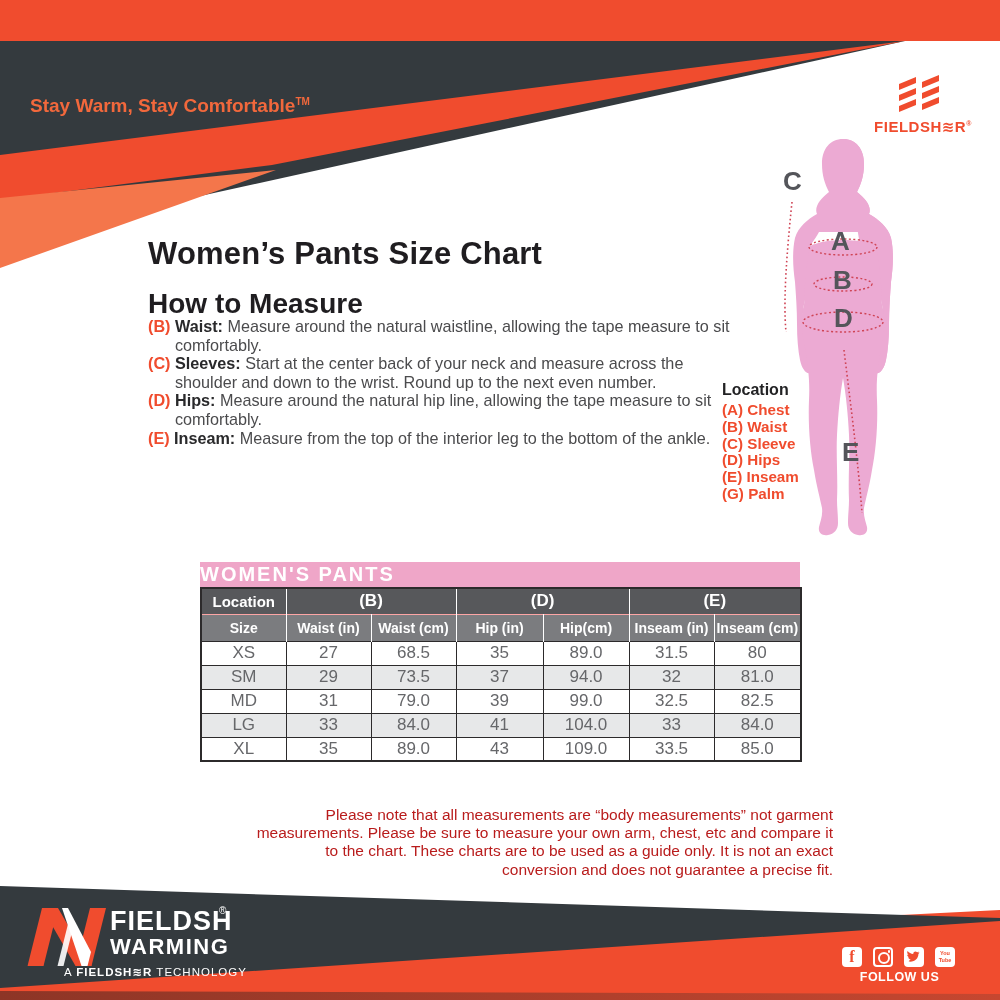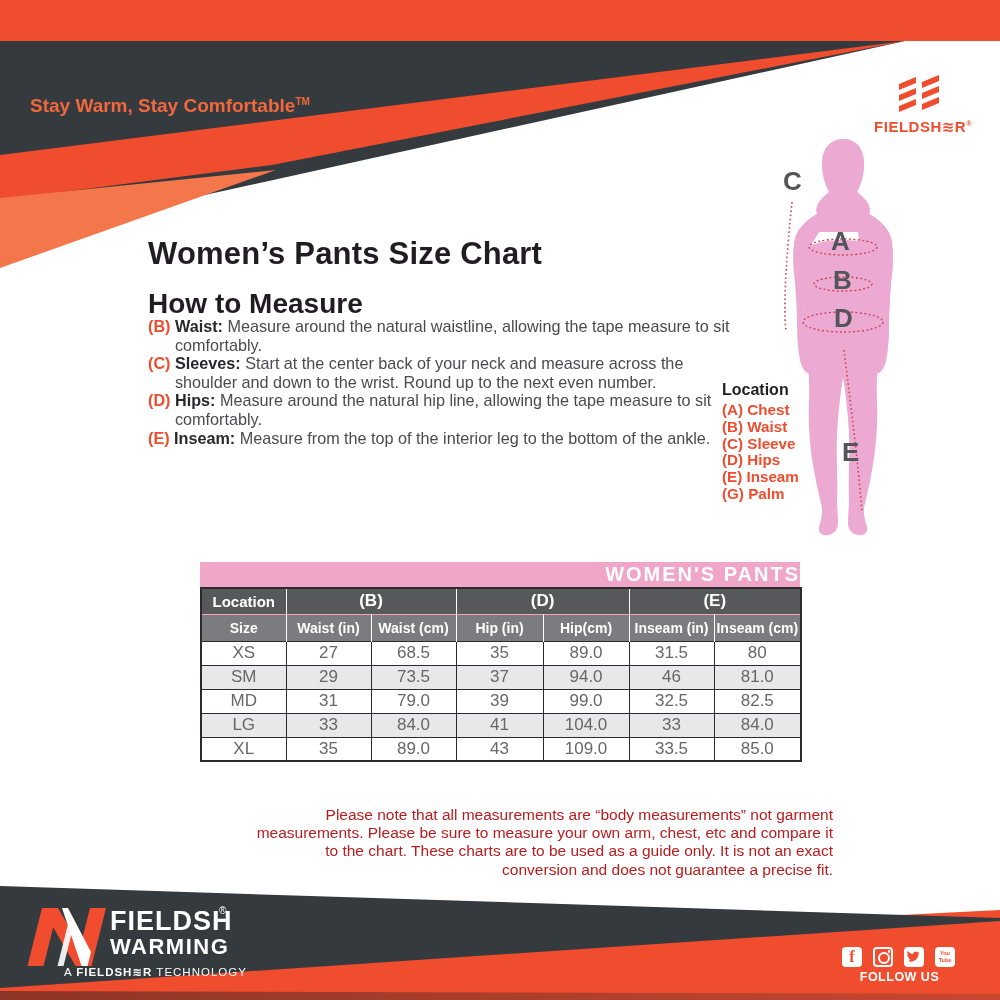--- a/index.html
+++ b/index.html
@@ -22,21 +22,21 @@
   .measure-list{position:absolute;left:148px;top:317px;width:582px;font-size:16.2px;line-height:18.6px;color:#4b4b4d;}
   .measure-item{padding-left:27px;text-indent:-27px;}
   .m-label{color:var(--orange,#f04c2e);font-weight:bold;}
   .m-term{color:#29292b;font-weight:bold;}
 
   .legend{position:absolute;left:722px;top:381px;width:120px;}
   .legend-heading{font-size:16px;font-weight:bold;color:#222224;margin-bottom:3px;}
   .legend-item{font-size:15.2px;font-weight:bold;color:var(--orange,#f04c2e);line-height:16.8px;white-space:nowrap;}
 
   .size-table-wrap{position:absolute;left:200px;top:562px;width:600px;}
-  .table-title{height:25px;background:var(--pink-header,#efa6c8);color:#fff;font-weight:bold;font-size:20px;letter-spacing:2px;text-align:right;line-height:25px;}
+  .table-title{height:25px;background:var(--pink-header,#efa6c8);color:#fff;font-weight:bold;font-size:20px;letter-spacing:2px;text-align:left;line-height:25px;}
   table.size{border-collapse:collapse;table-layout:fixed;width:600px;border:2px solid #2c2a2b;}
   table.size td,table.size th{padding:0;text-align:center;overflow:hidden;white-space:nowrap;}
   tr.loc-row{height:26px;background:var(--gray-dark-row,#57585b);}
   tr.loc-row th{color:#fff;font-size:15px;border-left:1px solid #fff;}
   tr.loc-row th:first-child{border-left:none;}
   tr.loc-row th.grp{font-size:17px;}
   tr.col-row{height:27px;background:var(--gray-mid-row,#7b7c7f);border-top:1px solid #fca5a5;}
   tr.col-row th{color:#fff;font-size:14px;border-left:1px solid #fff;}
   tr.col-row th:first-child{border-left:none;}
   table.size tbody tr{height:24px;background:#fff;}
@@ -217,21 +217,21 @@
             <td>89.0</td>
             <td>31.5</td>
             <td>80</td>
           </tr>
           <tr class="alt">
             <td>SM</td>
             <td>29</td>
             <td>73.5</td>
             <td>37</td>
             <td>94.0</td>
-            <td>46</td>
+            <td>32</td>
             <td>81.0</td>
           </tr>
           <tr>
             <td>MD</td>
             <td>31</td>
             <td>79.0</td>
             <td>39</td>
             <td>99.0</td>
             <td>32.5</td>
             <td>82.5</td>

